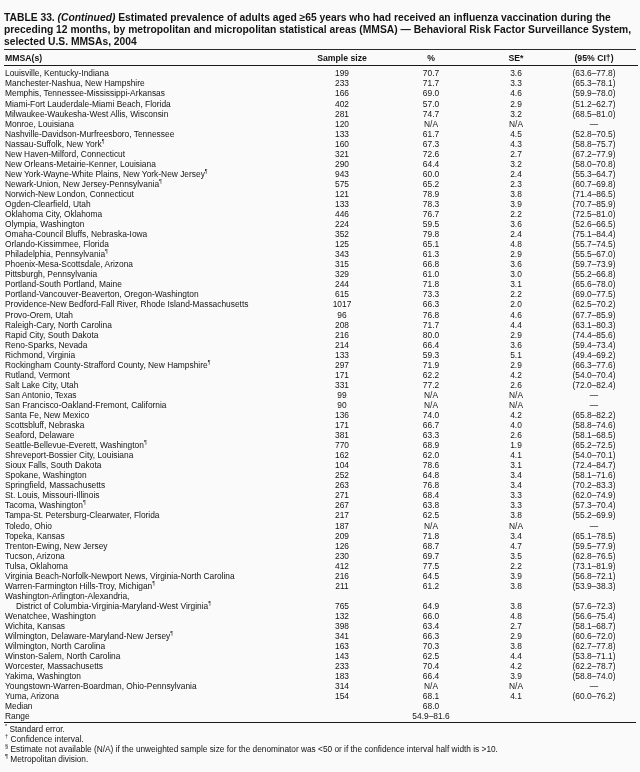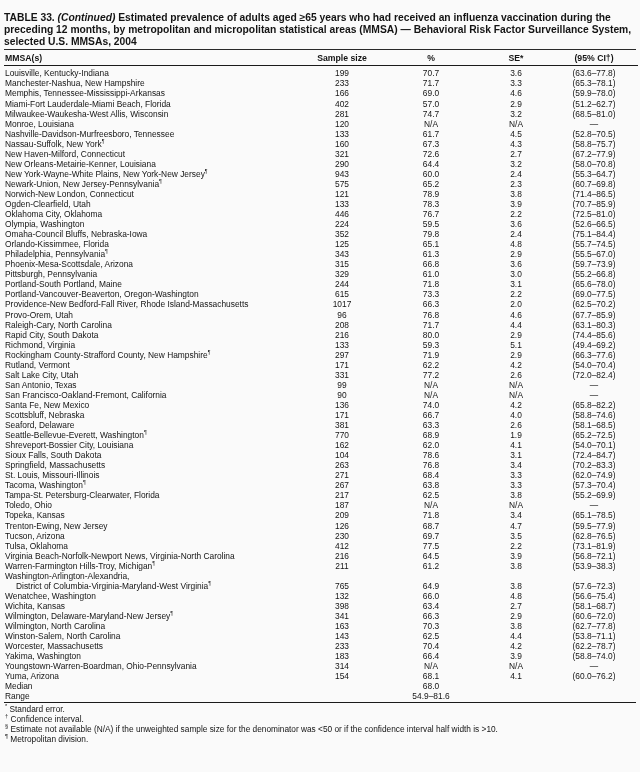--- a/index.html
+++ b/index.html
@@ -323,20 +323,29 @@
           <td class="c-name">
             <div>Rapid City, South Dakota</div>
           </td>
           <td class="c-num">216</td>
           <td class="c-num">80.0</td>
           <td class="c-num">2.9</td>
           <td class="c-num">(74.4–85.6)</td>
         </tr>
         <tr>
           <td class="c-name">
+            <div>Reno-Sparks, Nevada</div>
+          </td>
+          <td class="c-num">214</td>
+          <td class="c-num">66.4</td>
+          <td class="c-num">3.6</td>
+          <td class="c-num">(59.4–73.4)</td>
+        </tr>
+        <tr>
+          <td class="c-name">
             <div>Richmond, Virginia</div>
           </td>
           <td class="c-num">133</td>
           <td class="c-num">59.3</td>
           <td class="c-num">5.1</td>
           <td class="c-num">(49.4–69.2)</td>
         </tr>
         <tr>
           <td class="c-name">
             <div>Rockingham County-Strafford County, New Hampshire<sup>¶</sup></div>
@@ -428,20 +437,29 @@
           <td class="c-num">(54.0–70.1)</td>
         </tr>
         <tr>
           <td class="c-name">
             <div>Sioux Falls, South Dakota</div>
           </td>
           <td class="c-num">104</td>
           <td class="c-num">78.6</td>
           <td class="c-num">3.1</td>
           <td class="c-num">(72.4–84.7)</td>
+        </tr>
+        <tr>
+          <td class="c-name">
+            <div>Spokane, Washington</div>
+          </td>
+          <td class="c-num">252</td>
+          <td class="c-num">64.8</td>
+          <td class="c-num">3.4</td>
+          <td class="c-num">(58.1–71.6)</td>
         </tr>
         <tr>
           <td class="c-name">
             <div>Springfield, Massachusetts</div>
           </td>
           <td class="c-num">263</td>
           <td class="c-num">76.8</td>
           <td class="c-num">3.4</td>
           <td class="c-num">(70.2–83.3)</td>
         </tr>

